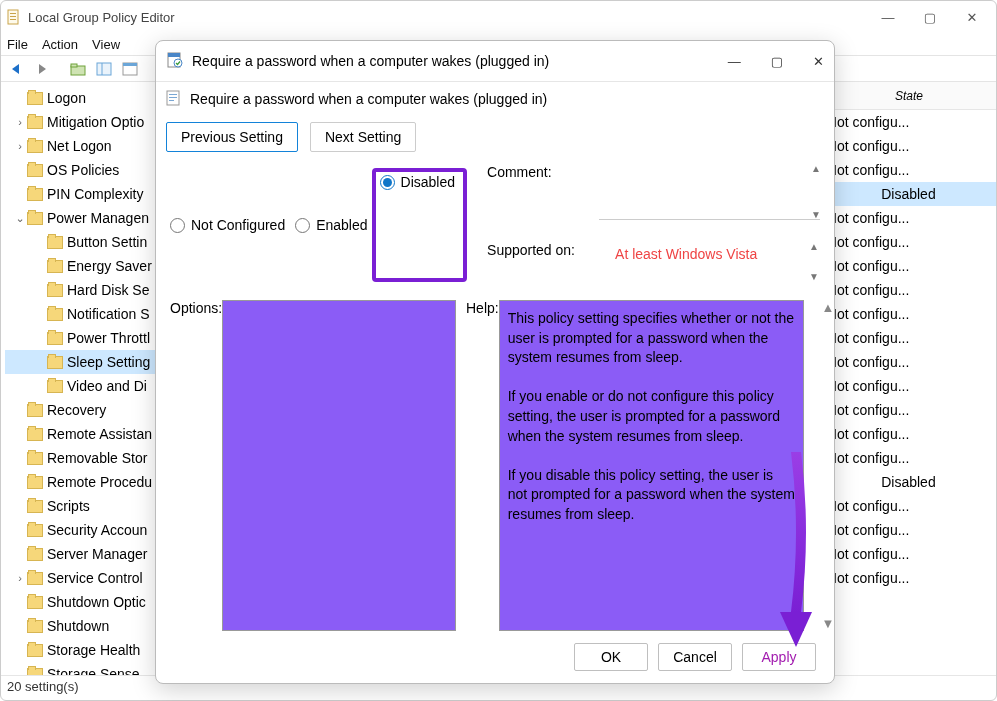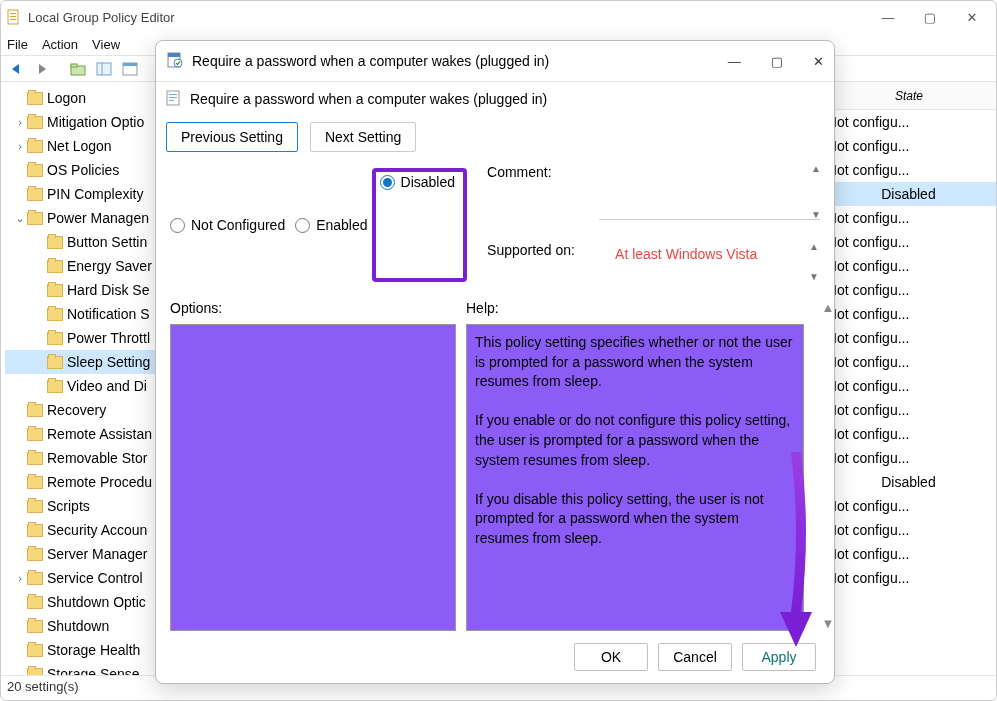--- a/index.html
+++ b/index.html
@@ -61,28 +61,28 @@
 
 .comment-area { flex:1; }
 .comment-area label { font-size:14px; }
 .comment-box { width:100%; height:56px; border:none; border-bottom:1px solid #ccc; background:#fff; resize:none; font-size:13px; }
 .support-row { display:flex; align-items:flex-start; gap:16px; margin-top:19px; }
 .support-box { flex:1; border-bottom:0px solid #ccc; height:40px; padding:4px; font-size:14px; color:#ef4444; position:relative;}
 .scroll-stub { width:12px; display:flex; flex-direction:column; justify-content:space-between; align-items:center; color:#777; }
 .scroll-stub span { font-size:10px; line-height:10px; }
 
 .panes { display:flex; gap:10px; margin-top:18px; flex:1; }
-.pane { flex:1; display:flex; flex-direction:column; }
+.pane { flex:1; display:flex; flex-direction:row; }
 .pane-label { font-size:14px; margin-bottom:8px; }
 .pane-box { flex:1; border:1px solid #999; background:#8b5cf6; padding:8px; font-size:14px; line-height:1.4; overflow:hidden; position:relative; }
 .help-scroll { position:absolute; right:-15px; top:0; bottom:0; width:14px; display:flex; flex-direction:column; justify-content:space-between; align-items:center; color:#888; }
 
 .dlg-footer { height:52px; display:flex; align-items:center; justify-content:flex-end; gap:10px; padding:0 18px;margin-left:20px; }
 .dlg-btn { border:1px solid #bfbfbf; background:#fff; width:74px; height:28px; font-size:14px; border-radius:2px; }
-.dlg-btn.disabled { color:#0f766e; }
+.dlg-btn.disabled { color:#a21caf; }
 
 
 .arrow { position:absolute; left:766px; top:452px; z-index:30; pointer-events:none; }
 .arrow svg { display:block; }
 </style>
 </head>
 <body>
 
 <div class="main-window">
 

